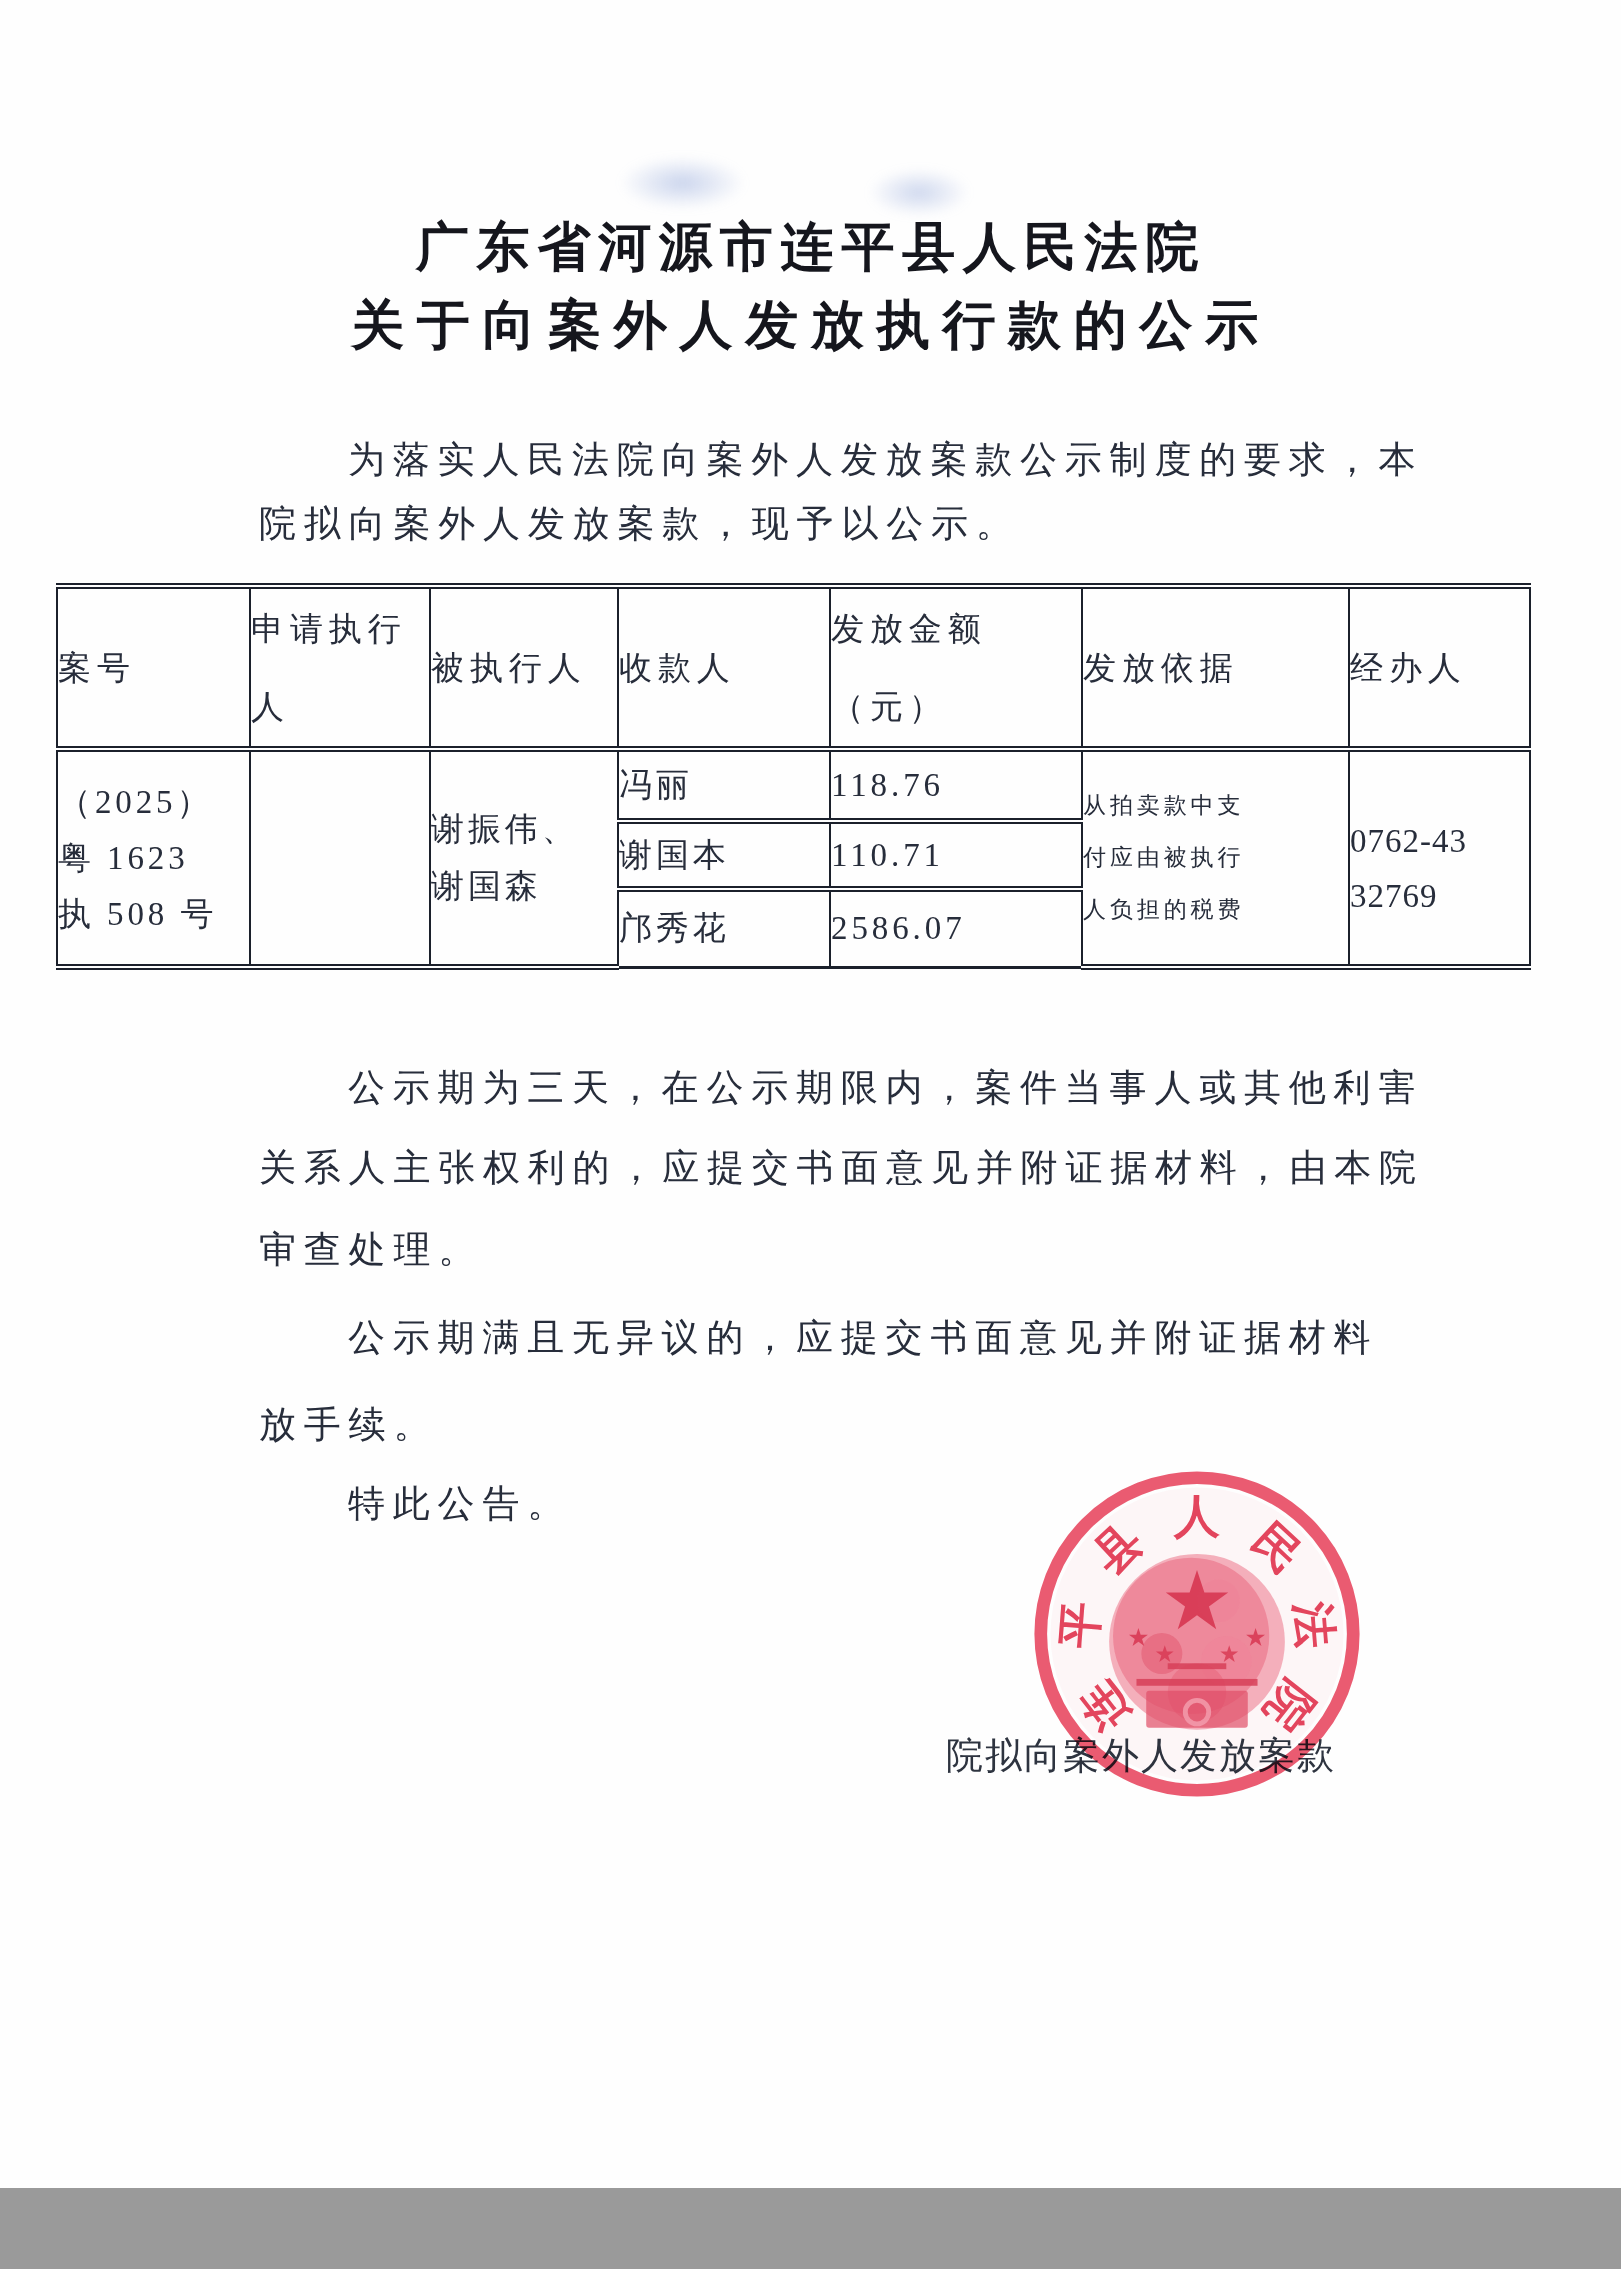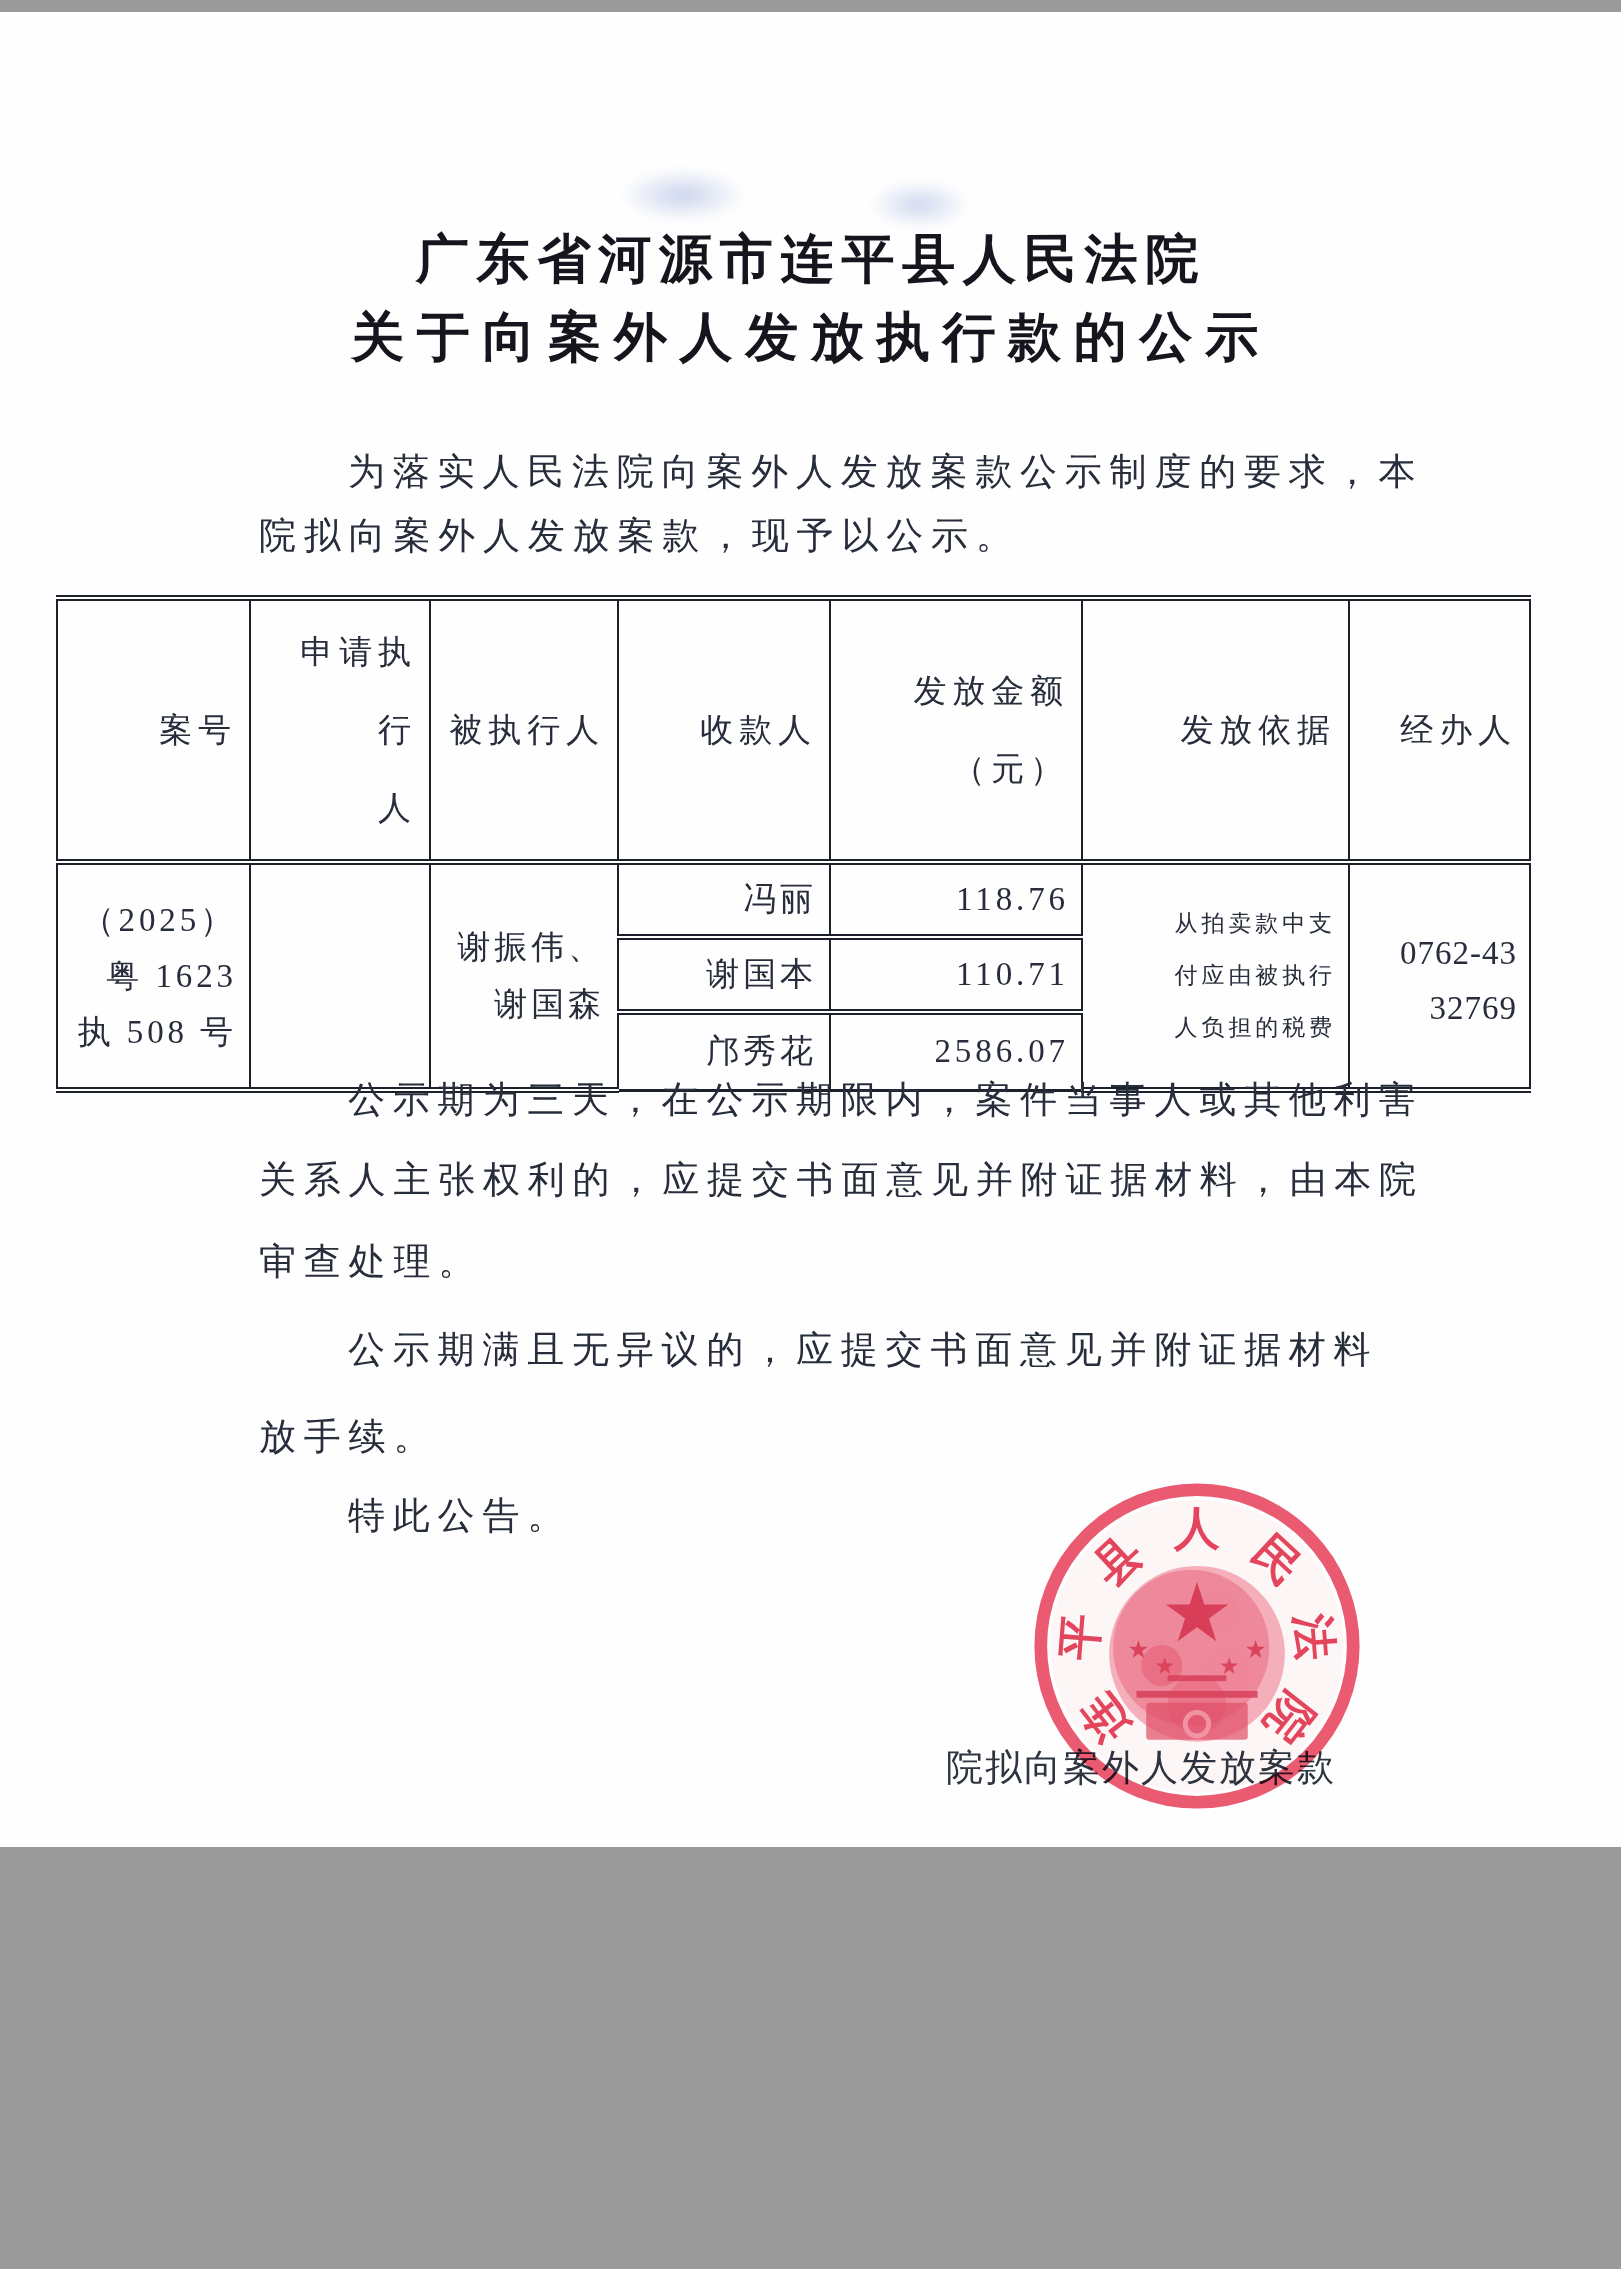--- a/index.html
+++ b/index.html
@@ -1,19 +1,19 @@
 <!DOCTYPE html>
 <html><head>
 <meta charset="utf-8">
 <style>
   html,body{margin:0;padding:0;background:#9a9a9a;}
   .page{
     position:relative;
-    width:1622px;height:1835px;
-    margin:12px auto;
+    width:1622px;height:2188px;
+    margin:0 auto;
     background:#fefefe;
     overflow:hidden;
     font-family:"Liberation Serif", serif;
     color:#272d3b;
   }
   .smudge{position:absolute;border-radius:50%;filter:blur(4.9px);pointer-events:none;}
   .smudge.s1{left:619px;top:156px;width:127px;height:54px;
     background:radial-gradient(ellipse at center, rgba(132,156,214,.42), rgba(132,156,214,0) 70%);}
   .smudge.s2{left:868px;top:168px;width:102px;height:49px;
     background:radial-gradient(ellipse at center, rgba(132,156,214,.38), rgba(132,156,214,0) 70%);}
@@ -38,25 +38,25 @@
   }
 
   table.notice{
     position:absolute;left:56px;top:583px;
     width:1474px;
     border-collapse:collapse;
     table-layout:fixed;
   }
   table.notice td{
     border:2.9px solid #1b202b;
-    text-align:right;vertical-align:middle;
+    text-align:left;vertical-align:middle;
     font-size:33px;
     letter-spacing:3.9px;
     color:#272d3b;
-    padding:12px;
+    padding:0;
     overflow:hidden;
   }
   table.notice td.hdr{letter-spacing:5.9px;}
   tr.hrow{height:163px;}
   tr.r1{height:72px;}
   tr.r2{height:68px;}
   tr.r3{height:78px;}
   table.notice{border-top:6.8px double #1b202b;border-bottom:3.9px solid #1b202b;}
   tr.hrow td{border-bottom:6.8px double #1b202b;}
   tr.r1 td, tr.r2 td{border-bottom:6.8px double #1b202b;}

